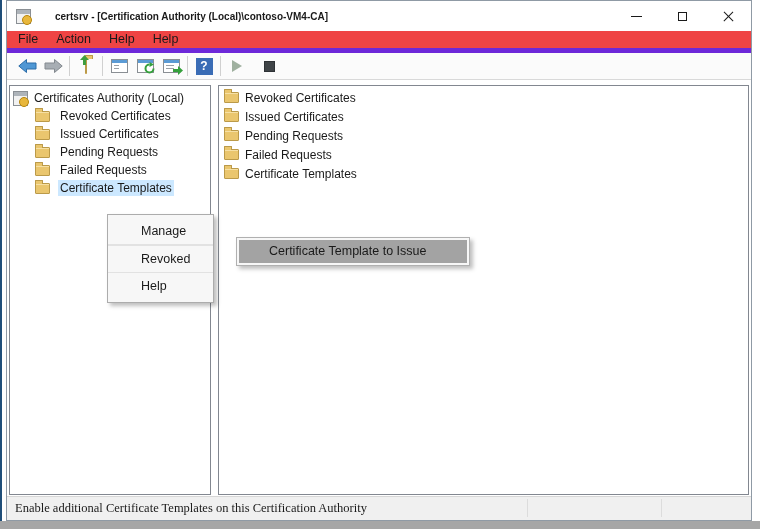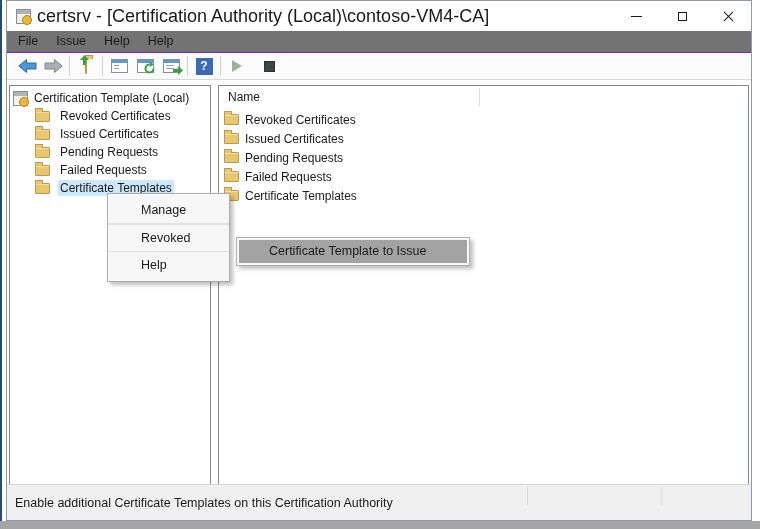--- a/index.html
+++ b/index.html
@@ -10,31 +10,31 @@
     background:#ffffff; position:relative; overflow:hidden;
   }
   
   .bg-edge-line { position:absolute; left:0; top:0; width:2px; height:521px; background:#1f4e79; }
   .desktop-strip { position:absolute; left:0; top:521px; width:760px; height:8px; background:#a6a6a6; }
 
   
   .window { position:absolute; left:6px; top:0; width:746px; height:521px;
             background:#fff; border:1px solid #8f9aa5; }
   .titlebar { position:relative; height:30px; background:#fff; display:flex; align-items:center; }
-  .title-text { margin-left:6px; font-size:18px; white-space:nowrap; }
+  .title-text { margin-left:24px; font-size:10px; white-space:nowrap;font-weight:bold; }
   .win-controls { position:absolute; right:0; top:0; height:30px; display:flex; }
   .win-btn { width:46px; height:30px; display:flex; align-items:center; justify-content:center; background:#fff; }
   .glyph-min { width:11px; height:1px; background:#1a1a1a; }
   .glyph-max { width:9px; height:9px; border:1px solid #1a1a1a; }
   .glyph-close { position:relative; width:12px; height:12px; }
   .glyph-close::before,.glyph-close::after { content:""; position:absolute; left:0; top:5.5px; width:13px; height:1.2px; background:#1a1a1a; }
   .glyph-close::before { transform:rotate(45deg); }
   .glyph-close::after { transform:rotate(-45deg); }
 
-  .menubar { height:22px; display:flex; align-items:center; border-bottom:1px solid #6d28d9; background:#737373; }
+  .menubar { height:22px; display:flex; align-items:center; border-bottom:5px solid #6d28d9; background:#ef4444; }
   .menu-item { padding:0 9px; line-height:21px; font-size:12.5px; }
   .menu-item:first-child { padding-left:11px; }
 
   .toolbar { height:27px; display:flex; align-items:center; padding-left:7px; background:#fbfbfb; border-bottom:1px solid #d9d9d9; }
   .tb-btn { width:26px; height:24px; display:flex; align-items:center; justify-content:center; }
   .tb-sep { width:1px; height:20px; background:#d0d0d0; margin:0 3px; }
 
   
   .ca-icon { position:relative; width:15px; height:15px; border:1px solid #8a8f94; background:#f2f2f2; flex:none; }
   .ca-icon::before { content:""; position:absolute; left:0; top:0; right:0; height:4px; background:#aeb4ba; }
@@ -74,27 +74,27 @@
   .tree-label { padding:1px 2px; }
   .tree-label.selected { background:#cce8ff; }
 
   .list-header { height:22px; display:flex; align-items:center; padding-left:9px; position:relative; }
   .col-divider { position:absolute; left:260px; top:2px; width:1px; height:19px; background:#e0e0e0; }
   .list-rows { padding-top:2px; }
   .list-row { height:19px; display:flex; align-items:center; padding-left:5px; white-space:nowrap; }
   .list-row .folder-icon { margin-right:6px; }
 
   
-  .statusbar { position:absolute; left:0; right:0; bottom:0; height:36px; background:#f0f0f0;
-               border-top:1px solid #d6d6d6; display:flex; align-items:center; font-size:12.5px; }
+  .statusbar { position:absolute; left:0; right:0; bottom:0; height:24px; background:#f0f0f0;
+               border-top:1px solid #d6d6d6; display:flex; align-items:center; font-size:12.5px;font-family:Liberation Serif, serif; }
   .status-text { padding-left:8px; }
   .status-div { position:absolute; top:2px; width:1px; height:18px; background:#dcdcdc; }
 
   
-  .context-menu { position:absolute; left:107px; top:193px; width:123px; background:#f7f7f7;
+  .context-menu { position:absolute; left:107px; top:214px; width:107px; background:#f7f7f7;
                   border:1px solid #acacac; box-shadow:3px 3px 4px rgba(0,0,0,.25); padding:3px 0; z-index:10; }
   .cm-item { height:26px; line-height:26px; padding-left:33px; font-size:12.5px; position:relative; white-space:nowrap; }
   .cm-item.highlight { background:#90c8f6; }
   .cm-sep { height:1px; background:#e2e2e2; }
   .cm-arrow { position:absolute; right:9px; top:0; font-size:12px; color:#333; }
   .submenu { position:absolute; left:236px; top:237px; width:234px; background:#f7f7f7;
              border:1px solid #b0b0b0; box-shadow:3px 3px 4px rgba(0,0,0,.25); padding:2px; z-index:11; }
   .sm-item { height:23px; line-height:23px; padding-left:30px; font-size:12.5px; background:#a3a3a3; white-space:nowrap; }
 </style>
 </head>
@@ -116,21 +116,21 @@
           <span class="glyph-max"></span>
         </div>
       <div class="win-btn">
           <span class="glyph-close"></span>
         </div>
     </div>
   </div>
 
   <div class="menubar">
     <span class="menu-item">File</span>
-    <span class="menu-item">Issue</span>
+    <span class="menu-item">Action</span>
     <span class="menu-item">Help</span>
     <span class="menu-item">Help</span>
   </div>
 
   <div class="toolbar">
     <div class="tb-btn">
       <svg width="19" height="14" viewBox="0 0 19 14">
         <path d="M8.5 0.5 L8.5 4 L18 4 L18 10 L8.5 10 L8.5 13.5 L0.8 7 Z" fill="#4f97d4" stroke="#2c6da8" stroke-width="1"></path>
       </svg>
     </div>
@@ -183,21 +183,21 @@
     </div>
   </div>
 
   <div class="content">
 
     <div class="pane tree-pane">
       <div class="tree">
         <div class="tree-row indent-root">
           <span class="ca-icon"></span>
           <span class="gap"></span>
-          <span class="tree-label">Certification Template (Local)</span>
+          <span class="tree-label">Certificates Authority (Local)</span>
         </div>
         <div class="tree-row indent-child">
           <span class="folder-icon"></span>
             <span class="gap"></span>
             <span class="gap"></span>
           <span class="tree-label">Revoked Certificates</span>
         </div>
         <div class="tree-row indent-child">
           <span class="folder-icon"></span>
             <span class="gap"></span>
@@ -221,24 +221,20 @@
             <span class="gap"></span>
             <span class="gap"></span>
           <span class="tree-label selected">Certificate Templates</span>
         </div>
       </div>
     </div>
 
     <div class="splitter"></div>
 
     <div class="pane list-pane">
-      <div class="list-header">
-        <span>Name</span>
-        <span class="col-divider"></span>
-      </div>
       <div class="list-rows">
         <div class="list-row">
           <span class="folder-icon"></span>
           <span>Revoked Certificates</span>
         </div>
         <div class="list-row">
           <span class="folder-icon"></span>
           <span>Issued Certificates</span>
         </div>
         <div class="list-row">

